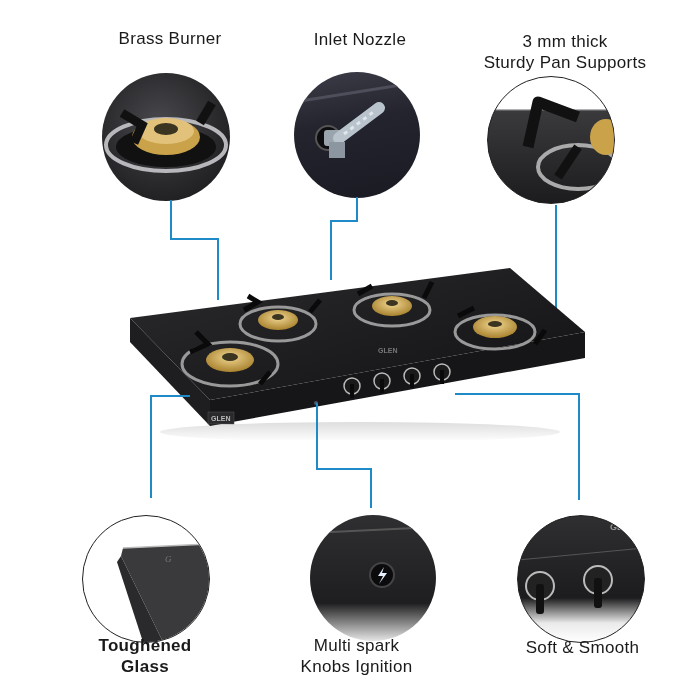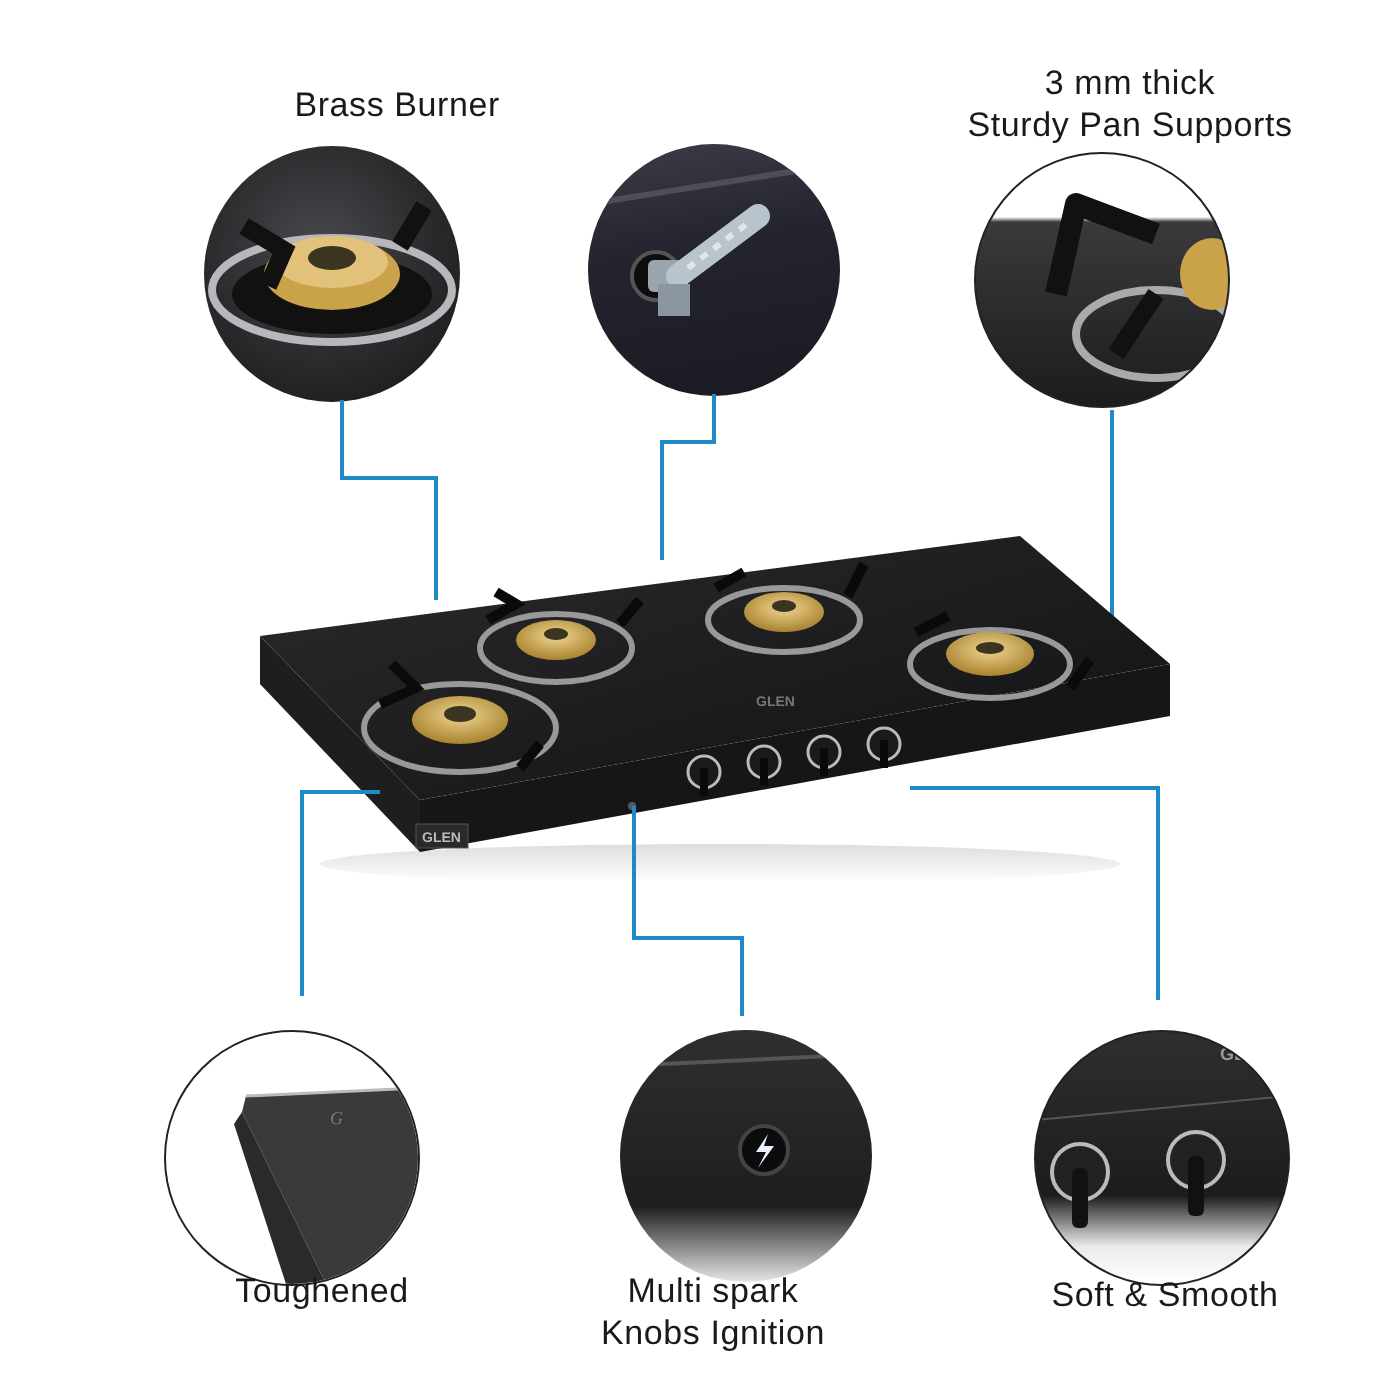--- a/index.html
+++ b/index.html
@@ -6,24 +6,25 @@
     body { width:700px; height:700px; background:#ffffff; position:relative; overflow:hidden; font-family:"Liberation Sans","DejaVu Sans",sans-serif; }
     .label { position:absolute; text-align:center; color:#1a1a1a; font-size:17px; line-height:21px; letter-spacing:0.3px; }
     .circle { position:absolute; border-radius:50%; overflow:hidden; }
     .circle.dark { background:radial-gradient(circle at 45% 40%, #4a4a4e 0%, #2a2a2d 55%, #151517 100%); }
     .line { position:absolute; background:#1f8ac8; }
     svg { display:block; }
   </style>
 </head>
 <body>
 
-<div class="label" style="left:90px; top:42px; width:160px;text-align:right;">
+<div class="label" style="left:90px; top:28px; width:160px;">
   <span>Brass Burner</span>
 </div>
 <div class="label" style="left:270px; top:29px; width:180px;">
+  <div>Inlet Nozzle</div>
 </div>
 <div class="label" style="left:460px; top:31px; width:210px;">
   <div>3 mm thick</div>
   <div>Sturdy Pan Supports</div>
 </div>
 
 <div class="circle dark" style="left:102px; top:73px; width:128px; height:128px;">
   <svg width="128" height="128" viewBox="0 0 128 128">
     <ellipse cx="64" cy="72" rx="60" ry="26" fill="none" stroke="#b8b8bc" stroke-width="4"></ellipse>
     <ellipse cx="64" cy="74" rx="50" ry="20" fill="#111"></ellipse>
@@ -161,22 +162,23 @@
   <svg width="126" height="126" viewBox="0 0 126 126">
     <text x="92" y="14" font-size="9" fill="#999" font-family="Liberation Sans, sans-serif" font-weight="bold">GL</text>
     <line x1="0" y1="44" x2="126" y2="32" stroke="#555" stroke-width="1"></line>
     <circle cx="22" cy="70" r="14" fill="#222" stroke="#bbb" stroke-width="2"></circle>
     <rect x="18" y="68" width="8" height="30" rx="3" fill="#111"></rect>
     <circle cx="80" cy="64" r="14" fill="#222" stroke="#bbb" stroke-width="2"></circle>
     <rect x="76" y="62" width="8" height="30" rx="3" fill="#111"></rect>
   </svg>
 </div>
 
-<div class="label" style="left:86px; top:635px; width:150px;">
+<div class="label" style="left:70px; top:635px; width:150px;font-weight:bold;">
   <div>Toughened</div>
+  <div>Glass</div>
 </div>
 <div class="label" style="left:274px; top:635px; width:165px;">
   <div>Multi spark</div>
   <div>Knobs Ignition</div>
 </div>
 <div class="label" style="left:500px; top:637px; width:165px;">
   <div>Soft &amp; Smooth</div>
 </div>
 
 </body></html>

